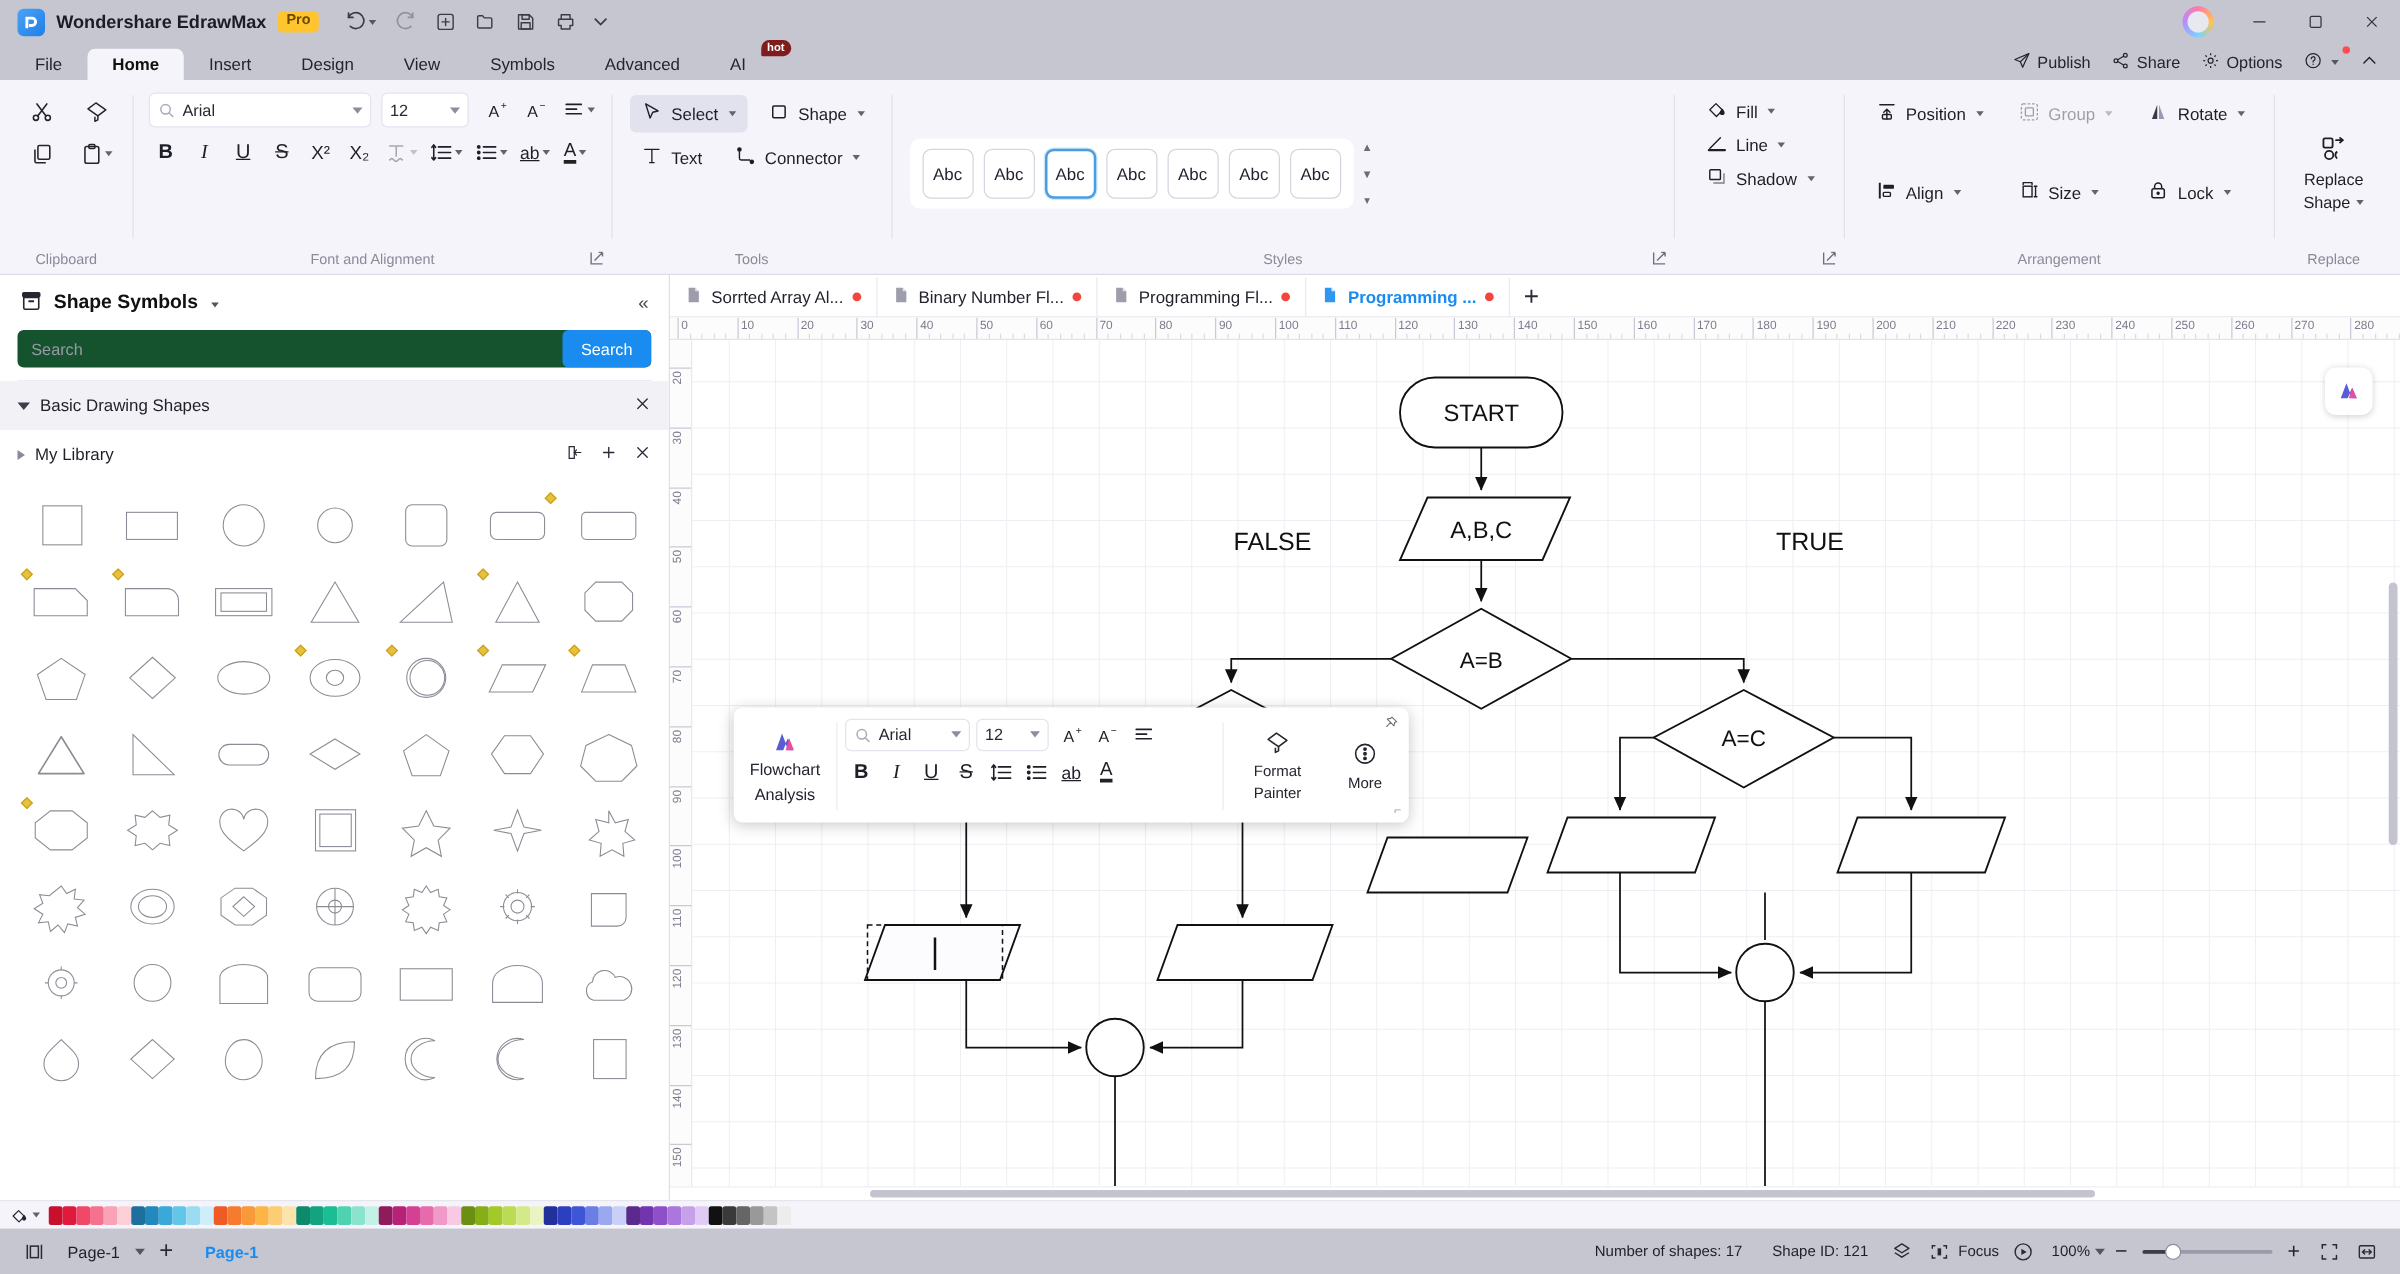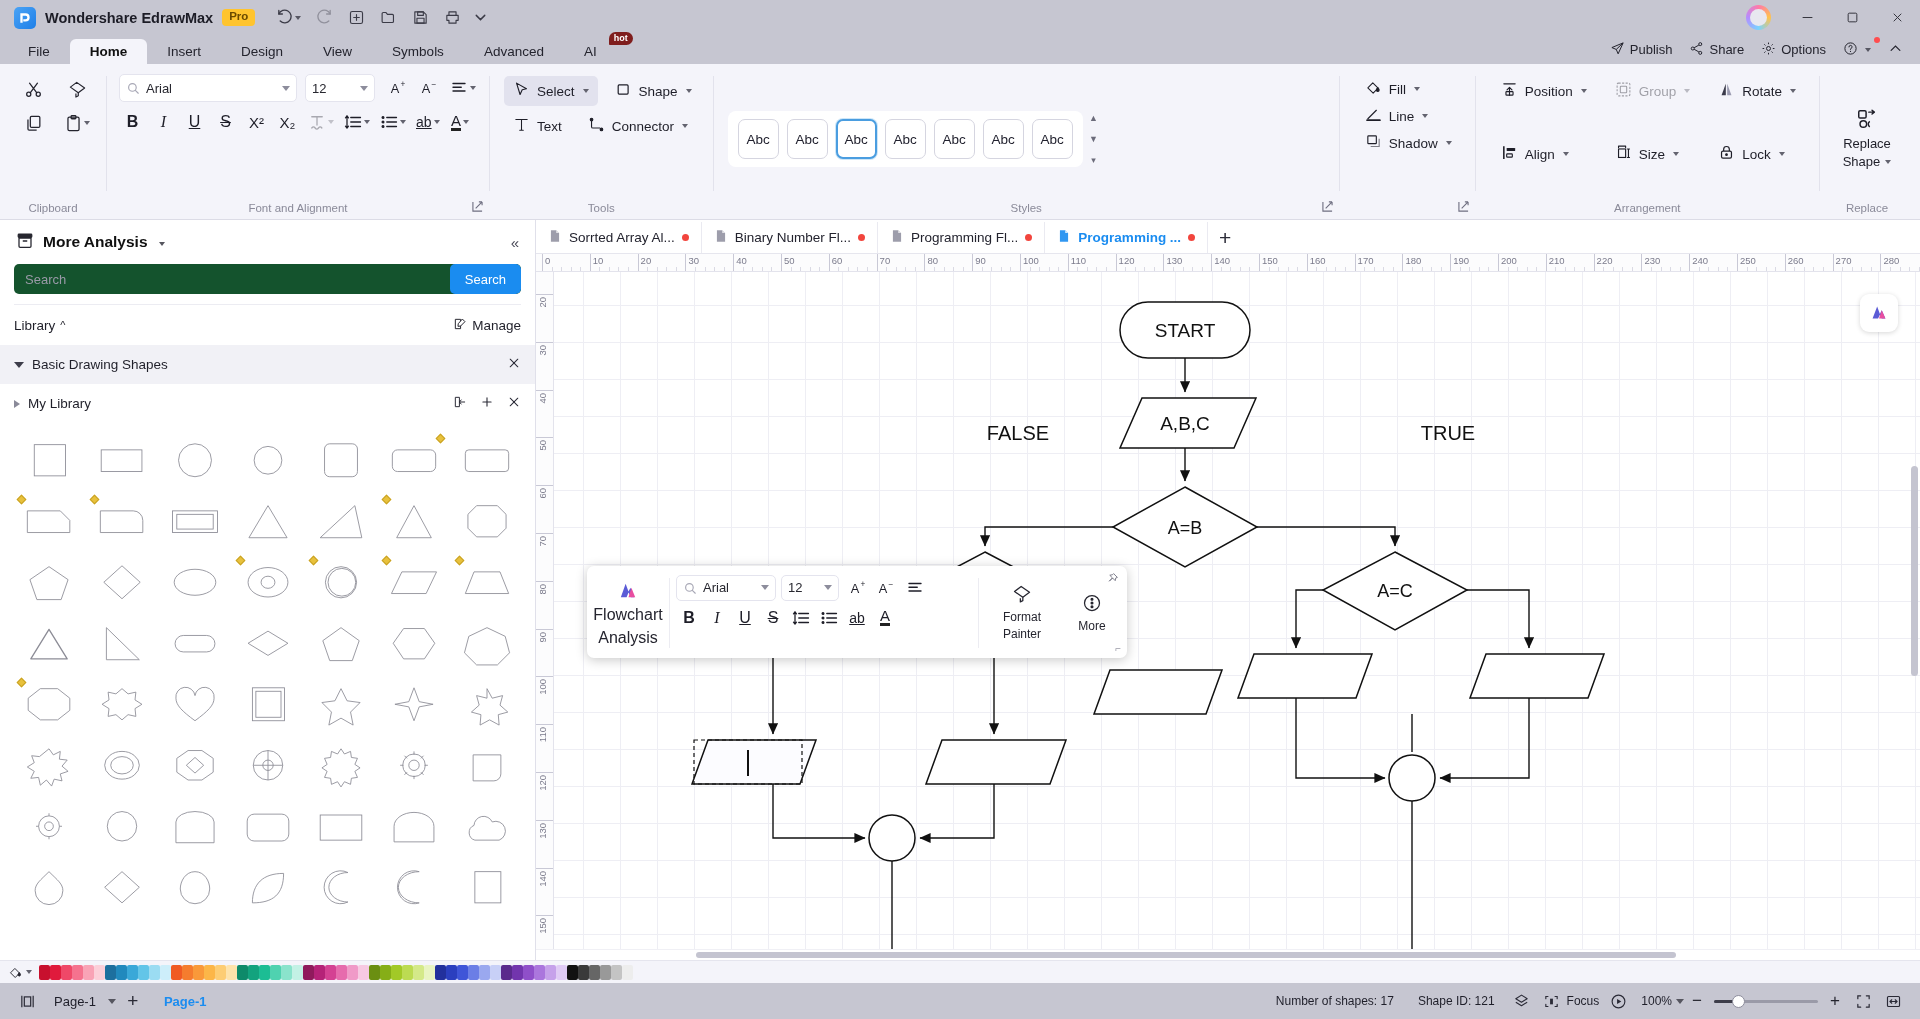--- a/index.html
+++ b/index.html
@@ -228,21 +228,21 @@
   }
   .sidebadge svg{width:22px;height:22px;}
 
   
   .fmt{
     position:absolute;left:587px;top:566px;width:540px;height:92px;background:#fff;border-radius:7px;
     box-shadow:0 2px 12px rgba(0,0,0,.22);display:flex;align-items:stretch;padding:6px 4px 4px;z-index:20;
   }
   .fmt .fa{
     width:74px;display:flex;flex-direction:column;align-items:center;justify-content:center;gap:3px;
-    font-size:16px;color:#25252f;line-height:1.25;text-align:center;
+    font-size:13px;color:#25252f;line-height:1.25;text-align:center;
   }
   .fmt .fa .ai-ico{width:23px;height:23px;}
   .fmt .vsep{width:1px;background:#ececf2;margin:6px 4px;}
   .fmt .mid{flex:1;display:flex;flex-direction:column;gap:3px;padding:2px 2px 0;}
   .fmt .mrow{display:flex;align-items:center;gap:2px;}
   .fmt .combo{height:26px;}
   .fmt .fbtn{height:27px;min-width:26px;}
   .fmt .pp{
     width:78px;display:flex;flex-direction:column;align-items:center;justify-content:center;gap:2px;
     font-size:12px;color:#25252f;line-height:1.25;text-align:center;
@@ -790,46 +790,33 @@
 
     <div class="leftpanel">
       <div class="lp-head">
         <span>
           <svg viewBox="0 0 24 24" fill="none" stroke="currentColor" stroke-width="1.7">
               <rect x="3" y="3" width="18" height="4" rx="1" fill="currentColor"></rect>
               <path d="M4 8h16v11a1.5 1.5 0 0 1-1.5 1.5h-13A1.5 1.5 0 0 1 4 19z"></path>
               <path d="M9 12h6" stroke-width="2"></path>
             </svg>
         </span>
-        <span class="ttl">More Analysis</span>
+        <span class="ttl">Shape Symbols</span>
         <span class="caret" style="color:#2a2a36;margin-top:4px"></span>
         <span class="collapse">«</span>
       </div>
 
       <div class="searchrow">
         <div class="searchbox">
           <span class="ph">Search</span>
           <span class="search-go">Search</span>
         </div>
       </div>
       <div class="lp-sep"></div>
 
-      <div class="lib-row">
-        <span>Library</span>
-        <span style="margin-left:5px;font-size:11px">^</span>
-        <span class="man">
-          <span>
-            <svg viewBox="0 0 24 24" fill="none" stroke="currentColor" stroke-width="1.7">
-                <path d="M4 4h9v16H4z"></path>
-                <path d="M16 3.5l4.5 4.5L13 15.5l-4.5.5.5-4.5z" fill="#fff"></path>
-              </svg>
-          </span>
-          <span>Manage</span>
-        </span>
-      </div>
 
       <div class="tree-row hl">
         <span class="tri open"></span>
         <span>Basic Drawing Shapes</span>
         <span class="tree-actions">
           <span>
             <svg viewBox="0 0 24 24" fill="none" stroke="currentColor" stroke-width="1.8" stroke-linecap="round">
                 <path d="M5.5 5.5l13 13M18.5 5.5l-13 13"></path>
               </svg>
           </span>

